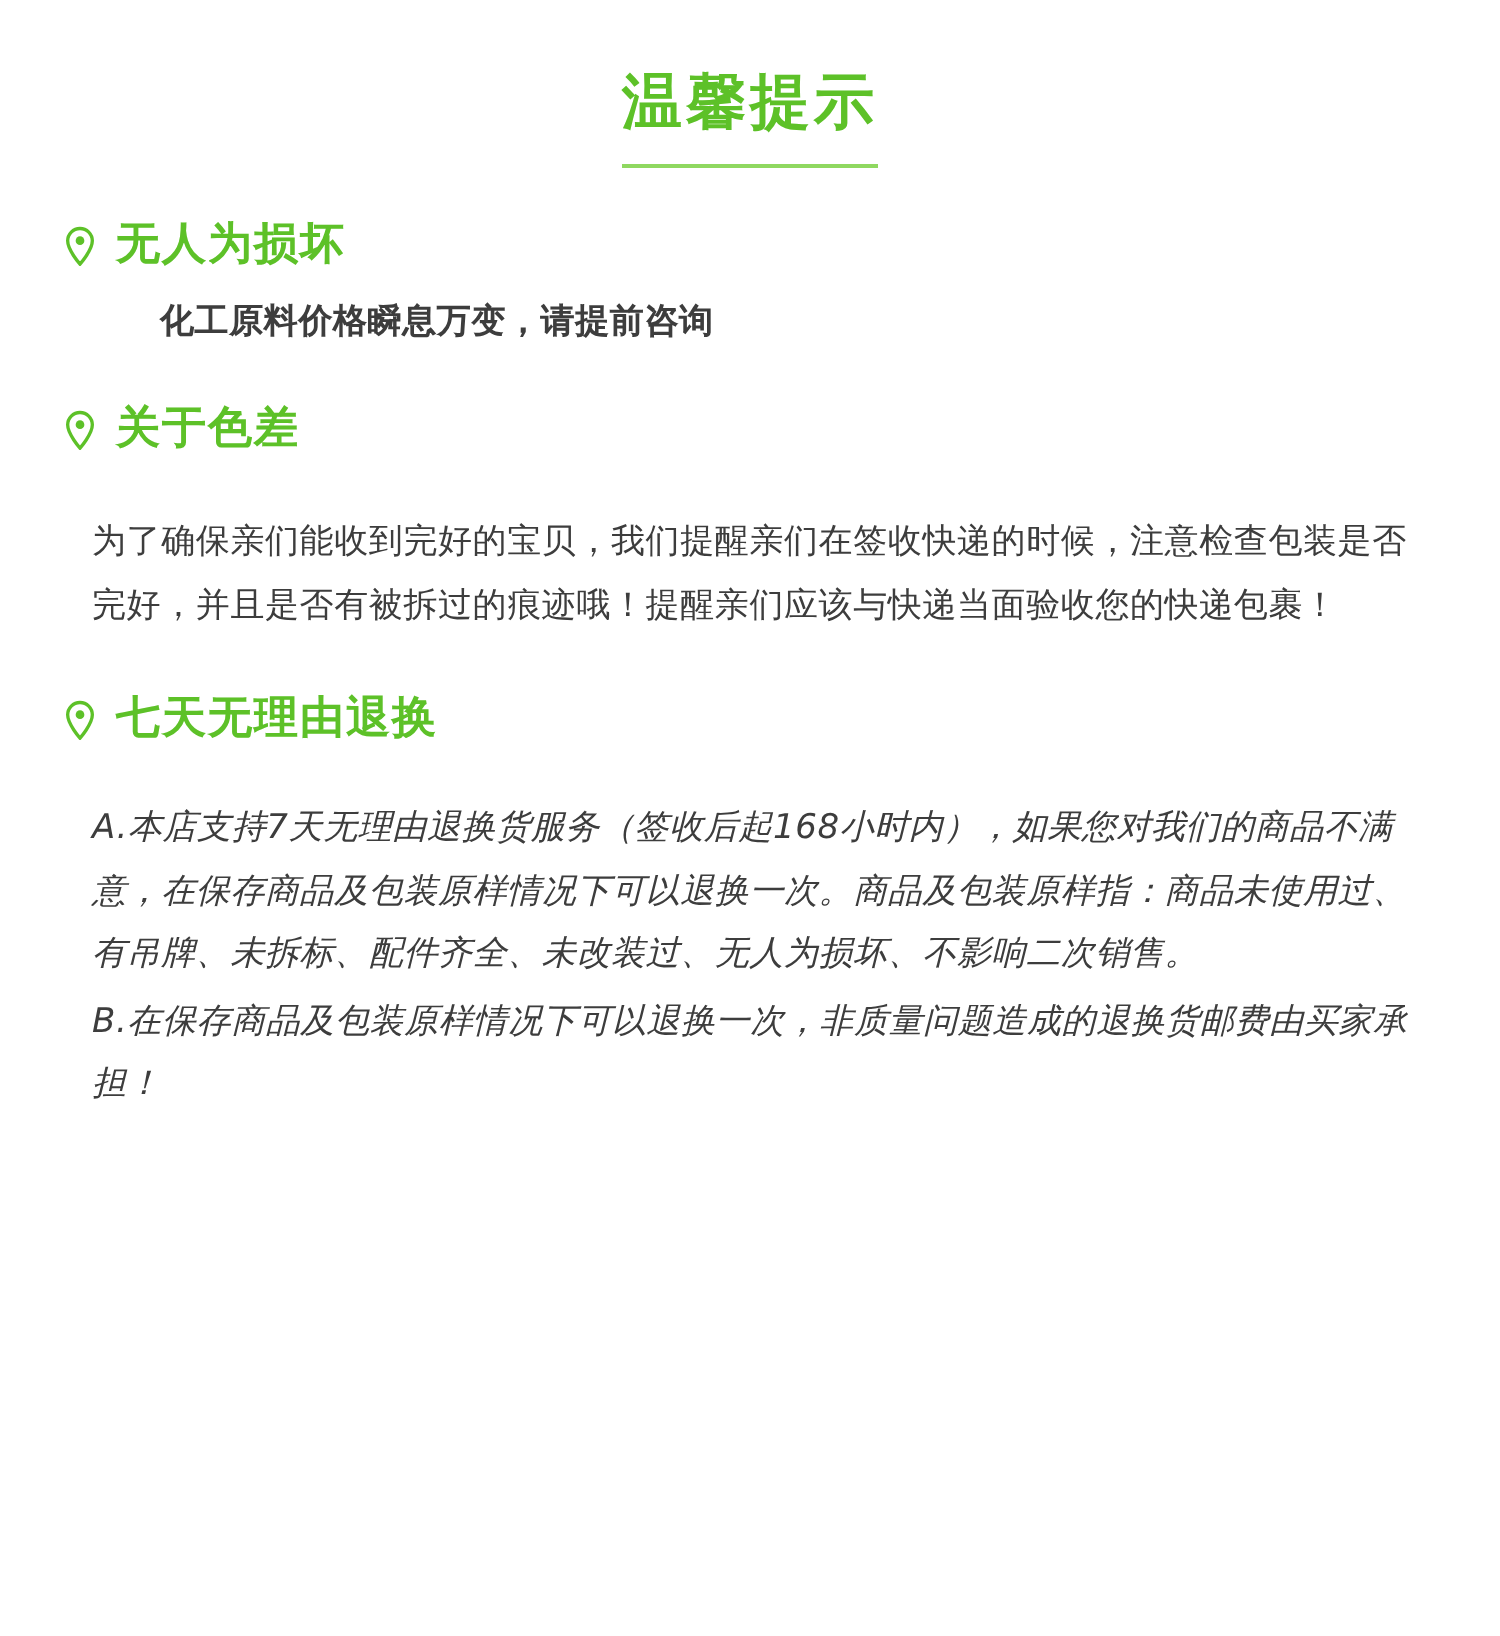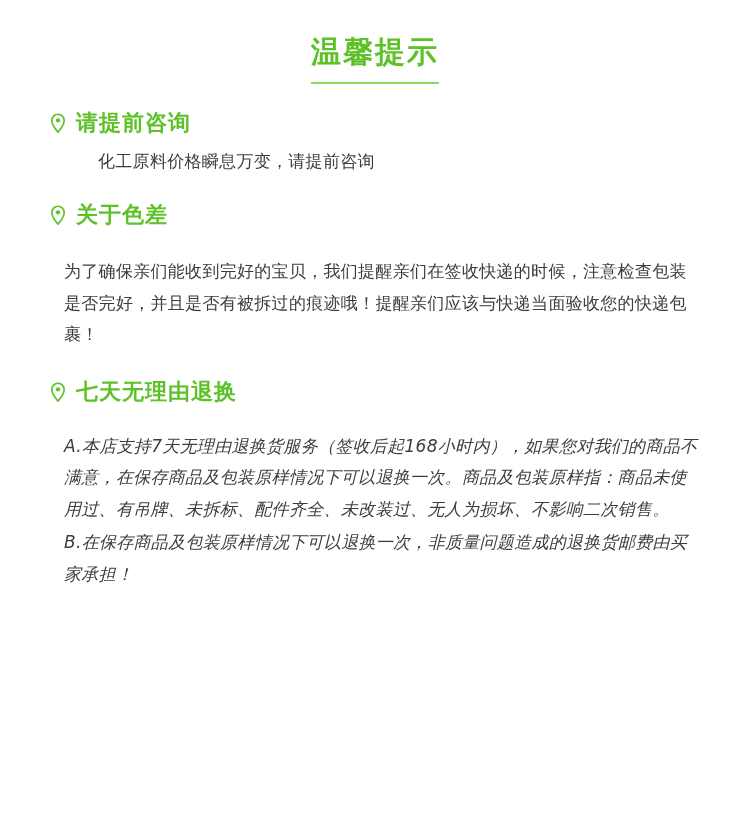--- a/index.html
+++ b/index.html
@@ -12,21 +12,21 @@
     background: #ffffff;
     font-family: "DejaVu Sans", "Liberation Sans", sans-serif;
     color: #3c3c3c;
     overflow: hidden;
   }
   .page {
     width: 750px;
     height: 818px;
     position: relative;
     box-sizing: border-box;
-    padding: 0 42px;
+    padding: 0 24px;
   }
   .main-title {
     text-align: center;
     color: #5dc128;
     font-size: 30px;
     font-weight: bold;
     letter-spacing: 2px;
     padding-top: 34px;
     line-height: 1.2;
   }
@@ -67,20 +67,21 @@
     letter-spacing: 0.3px;
   }
   .section-body p {
     margin: 0;
   }
   .section-body p + p {
     margin-top: 2px;
   }
   .indent {
     text-indent: 2em;
+    font-weight: bold;
   }
   .sec-price { margin-top: 26px; }
   .sec-price .section-body { margin-top: 10px; }
   .sec-color { margin-top: 24px; }
   .sec-color .section-body { margin-top: 14px; }
   .sec-ship { margin-top: 28px; }
   .sec-ship .section-body { margin-top: 4px; }
   .sec-return { margin-top: 28px; }
   .sec-return .section-body { margin-top: 26px; font-style: italic; }
 </style>
@@ -91,21 +92,21 @@
 
   <div class="main-title">温馨提示</div>
   <div class="title-underline"></div>
 
   <div class="section sec-price">
     <div class="section-head">
       <svg class="pin-icon" viewBox="0 0 24 24">
         <path d="M12 1.5c-4.1 0-7.4 3.3-7.4 7.4 0 5.6 7.4 14 7.4 14s7.4-8.4 7.4-14c0-4.1-3.3-7.4-7.4-7.4z" fill="none" stroke="#5dc128" stroke-width="2"></path>
         <circle cx="12" cy="8.8" r="2.6" fill="#5dc128"></circle>
       </svg>
-      <span class="section-title">请提前咨询</span>
+      <span class="section-title">无人为损坏</span>
     </div>
     <div class="section-body">
       <p class="indent">化工原料价格瞬息万变，请提前咨询</p>
     </div>
   </div>
 
   <div class="section sec-color">
     <div class="section-head">
       <svg class="pin-icon" viewBox="0 0 24 24">
         <path d="M12 1.5c-4.1 0-7.4 3.3-7.4 7.4 0 5.6 7.4 14 7.4 14s7.4-8.4 7.4-14c0-4.1-3.3-7.4-7.4-7.4z" fill="none" stroke="#5dc128" stroke-width="2"></path>

